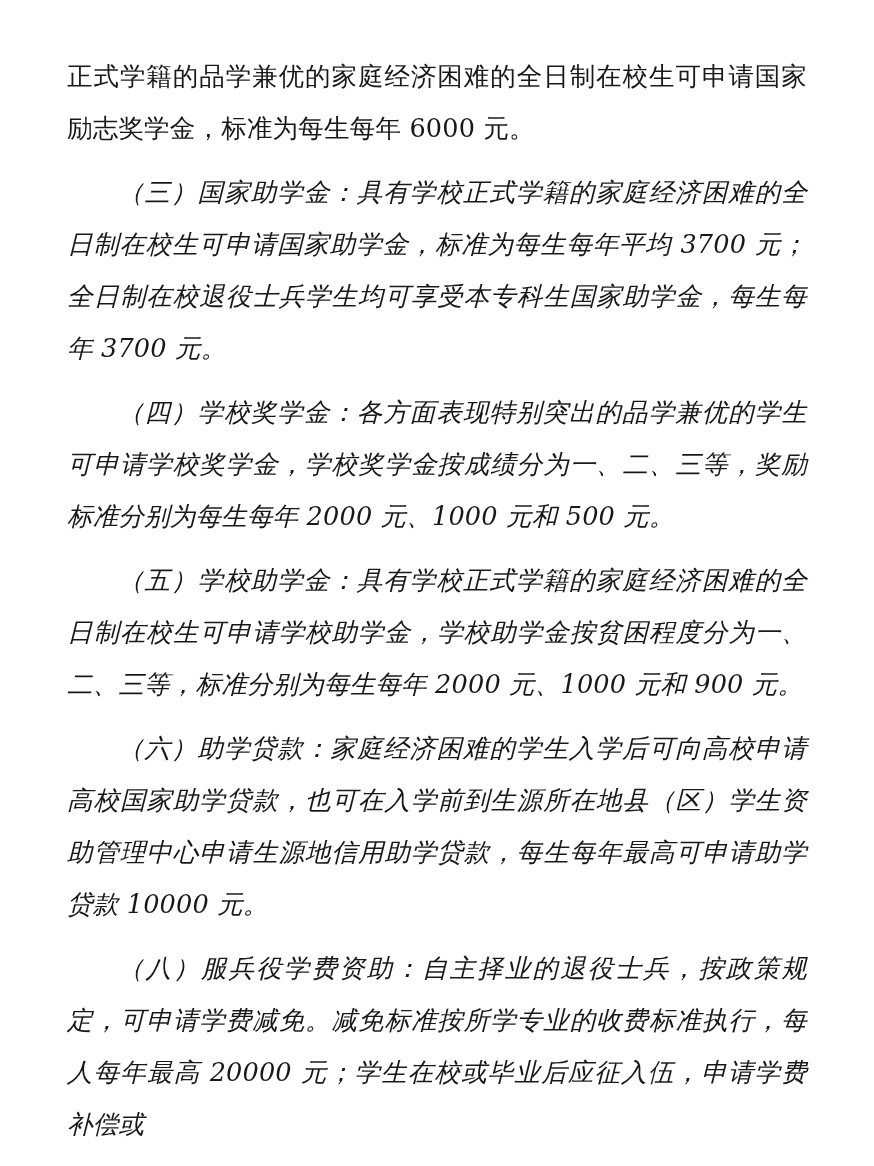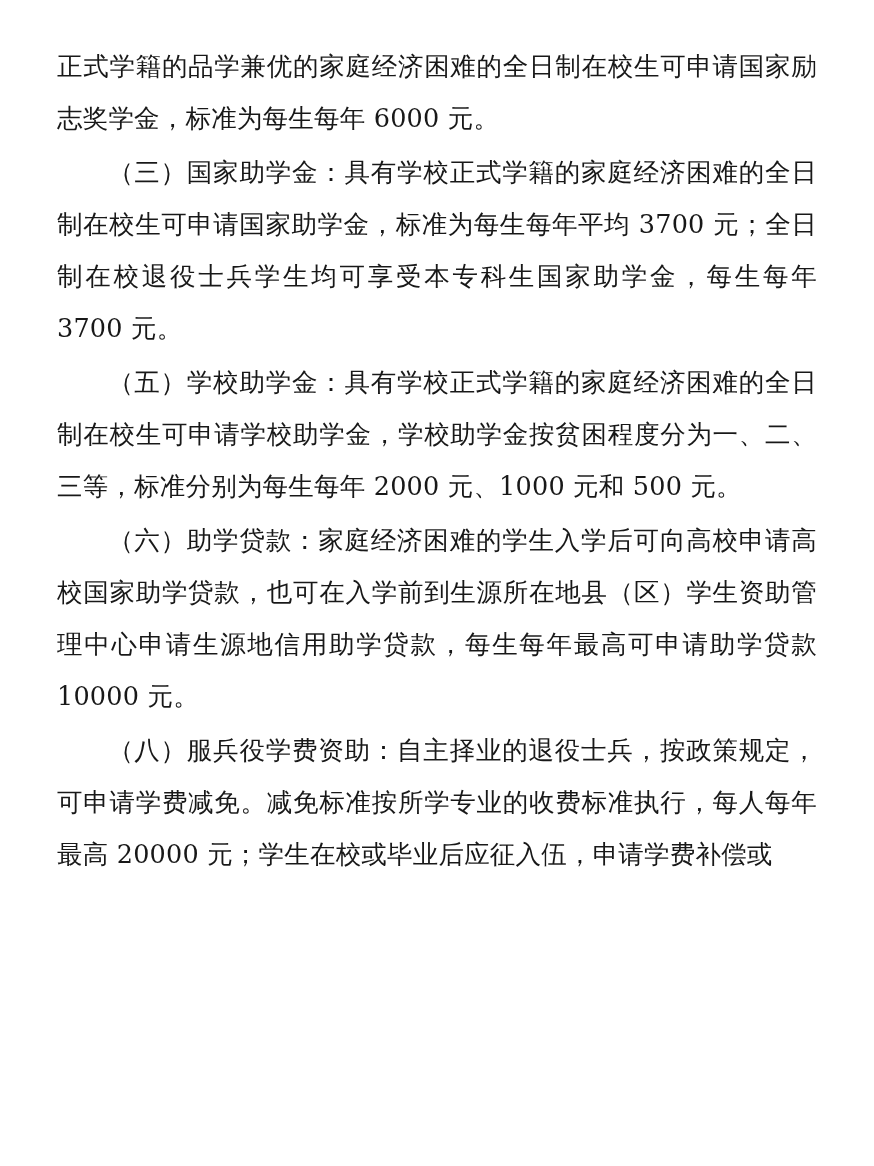--- a/index.html
+++ b/index.html
@@ -23,31 +23,33 @@
   }
   .doc-body {
     font-size: 25.5px;
     line-height: 52px;
     text-align: justify;
     text-justify: inter-ideograph;
     letter-spacing: 0.2px;
     color: #181818;
   }
   .para {
-    margin: 2px;
+    margin: 12px;
     text-indent: 0;
   }
   .para.indent {
     text-indent: 2em;
+    font-style: italic;
   }
 </style>
 </head>
 <body>
 
 <div class="page">
   <div class="doc-body">
     <p class="para">正式学籍的品学兼优的家庭经济困难的全日制在校生可申请国家励志奖学金，标准为每生每年 6000 元。</p>
     <p class="para indent">（三）国家助学金：具有学校正式学籍的家庭经济困难的全日制在校生可申请国家助学金，标准为每生每年平均 3700 元；全日制在校退役士兵学生均可享受本专科生国家助学金，每生每年 3700 元。</p>
-    <p class="para indent">（五）学校助学金：具有学校正式学籍的家庭经济困难的全日制在校生可申请学校助学金，学校助学金按贫困程度分为一、二、三等，标准分别为每生每年 2000 元、1000 元和 500 元。</p>
+    <p class="para indent">（四）学校奖学金：各方面表现特别突出的品学兼优的学生可申请学校奖学金，学校奖学金按成绩分为一、二、三等，奖励标准分别为每生每年 2000 元、1000 元和 500 元。</p>
+    <p class="para indent">（五）学校助学金：具有学校正式学籍的家庭经济困难的全日制在校生可申请学校助学金，学校助学金按贫困程度分为一、二、三等，标准分别为每生每年 2000 元、1000 元和 900 元。</p>
     <p class="para indent">（六）助学贷款：家庭经济困难的学生入学后可向高校申请高校国家助学贷款，也可在入学前到生源所在地县（区）学生资助管理中心申请生源地信用助学贷款，每生每年最高可申请助学贷款 10000 元。</p>
     <p class="para indent">（八）服兵役学费资助：自主择业的退役士兵，按政策规定，可申请学费减免。减免标准按所学专业的收费标准执行，每人每年最高 20000 元；学生在校或毕业后应征入伍，申请学费补偿或</p>
   </div>
 </div>
 
 </body></html>

